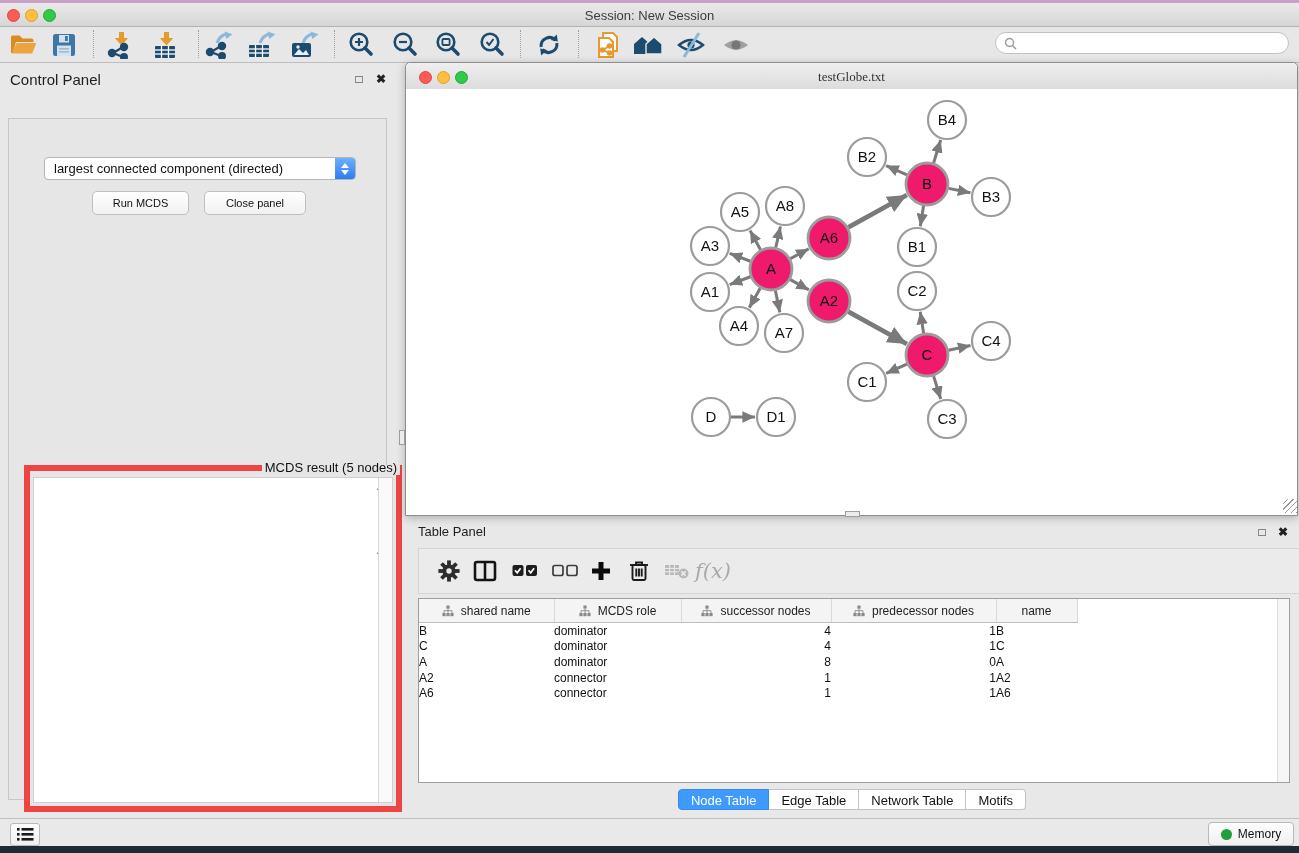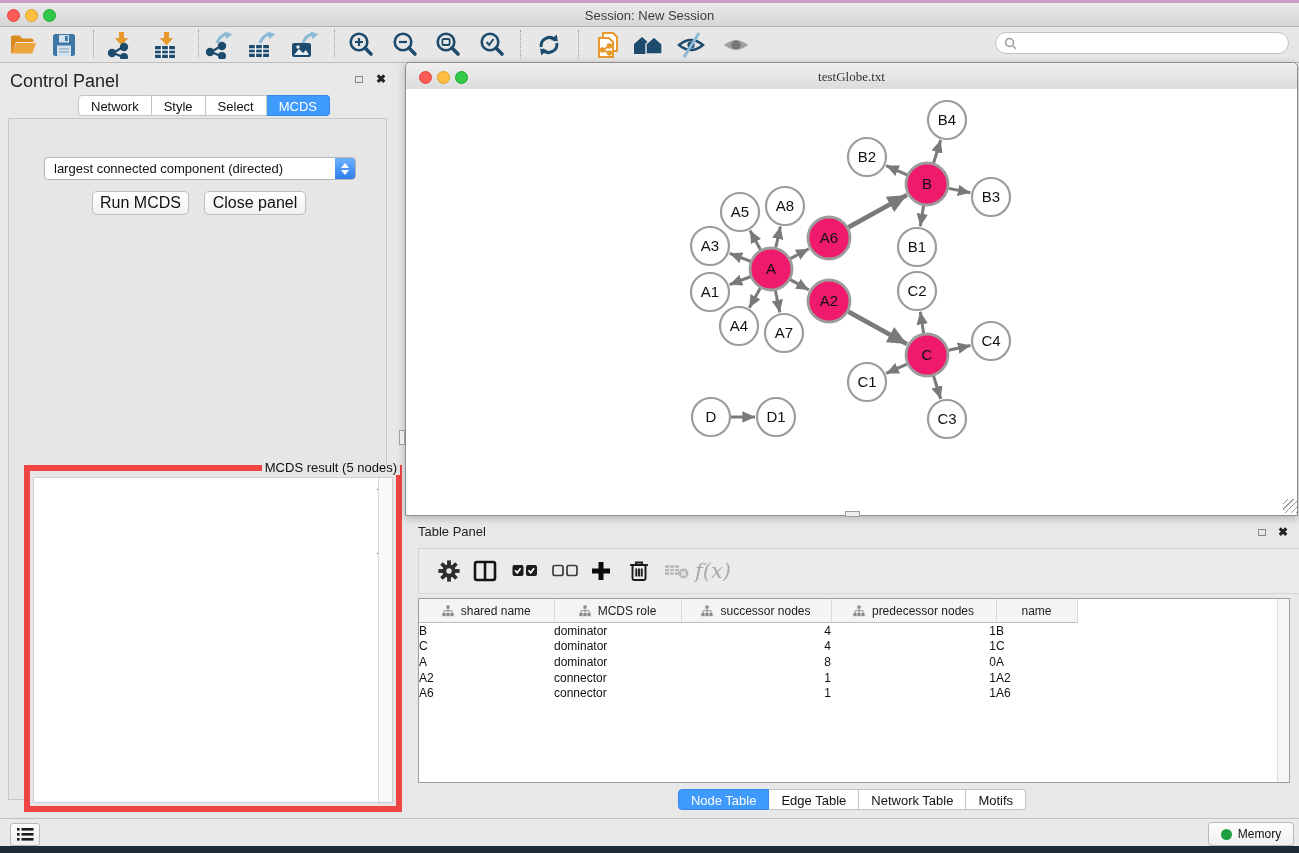--- a/index.html
+++ b/index.html
@@ -17,35 +17,35 @@
   .win-title{width:100%;text-align:center;top:5px;font-size:13px;color:#3c3c3c;}
 
   
   .toolbar{left:0;top:27px;width:1299px;height:35px;background:#e7e7e7;border-bottom:1px solid #bdbdbd;}
   .tbi{position:absolute;top:2px;width:38px;height:31px;display:flex;align-items:center;justify-content:center;cursor:default;}
   .tsep{position:absolute;top:3px;height:28px;border-left:1px dotted #9f9f9f;}
   .searchbox{position:absolute;left:995px;top:5px;width:294px;height:22px;background:#fff;border:1px solid #c2c2c2;border-radius:12px;display:flex;align-items:center;padding-left:8px;box-sizing:border-box;}
   .searchbox input{border:none;outline:none;font-size:12px;flex:1;background:transparent;margin-left:4px;font-family:"Liberation Sans",sans-serif;}
 
   
-  .cp-title{left:10px;top:71px;font-size:18px;color:#1e1e1e;}
+  .cp-title{left:10px;top:71px;font-size:15px;color:#1e1e1e;}
   .panel-ctl{top:72px;font-size:12px;color:#222;width:14px;text-align:center;cursor:default;}
   .seg{display:flex;}
   .seg .tab{background:#fff;border:1px solid #c3c3c3;border-left:none;padding:0 12px;font-size:13px;color:#111;height:21px;line-height:21px;box-sizing:border-box;cursor:default;}
   .seg .tab:first-child{border-left:1px solid #c3c3c3;border-radius:4px 0 0 4px;}
   .seg .tab:last-child{border-radius:0 4px 4px 0;}
   .seg .tab.active{background:#3e9afd;border-color:#3389ef;color:#fff;}
   .cp-tabs{left:78px;top:95px;}
   .cp-box{left:8px;top:118px;width:379px;height:682px;background:#e6e6e6;border:1px solid #c6c6c6;box-sizing:border-box;}
   .opt-label{left:8px;top:136px;width:379px;text-align:center;font-size:13px;color:#1a1a1a;}
   .dropdown{left:44px;top:157px;width:312px;height:23px;background:#fff;border:1px solid #b5b5b5;border-radius:4px;box-sizing:border-box;font-size:13px;color:#111;line-height:21px;padding-left:9px;cursor:default;}
   .stepper{position:absolute;right:0px;top:0px;width:20px;height:21px;background:linear-gradient(#6cb1fe,#2e7cf0);border-radius:0 3px 3px 0;display:flex;flex-direction:column;align-items:center;justify-content:center;gap:2px;}
   .chev-up{width:0;height:0;border-left:4px solid transparent;border-right:4px solid transparent;border-bottom:5px solid #fff;}
   .chev-dn{width:0;height:0;border-left:4px solid transparent;border-right:4px solid transparent;border-top:5px solid #fff;}
-  .mac-btn{position:absolute;background:linear-gradient(#ffffff,#f1f1f1);border:1px solid #bfbfbf;border-radius:5px;font-size:16px;color:#111;text-align:center;line-height:22px;height:24px;box-sizing:border-box;cursor:default;}
+  .mac-btn{position:absolute;background:linear-gradient(#ffffff,#f1f1f1);border:1px solid #bfbfbf;border-radius:5px;font-size:11px;color:#111;text-align:center;line-height:22px;height:24px;box-sizing:border-box;cursor:default;}
   fieldset.mcds{position:absolute;left:16px;top:452px;width:366px;height:340px;border:6px solid #ef4444;margin:8px;padding:0;background:#e6e6e6;text-align:right;}
   fieldset.mcds legend{font-size:13px;color:#111;margin-left:4px;padding:0 3px;}
   .mcds-list{position:absolute;left:3px;top:2px;right:3px;bottom:3px;background:#fff;border:1px solid #cfcfcf;}
   .mcds-scroll{position:absolute;right:0;top:0;bottom:0;width:13px;background:#fafafa;border-left:1px solid #d8d8d8;}
   .mcds-item{font-size:12px;color:#111;line-height:16px;padding-left:4px;}
 
   
   .net-win{left:405px;top:62px;width:893px;height:454px;background:#fff;border:1px solid #8e8e8e;border-radius:5px 5px 0 0;box-sizing:border-box;box-shadow:0 2px 8px rgba(0,0,0,0.25);}
   .net-titlebar{position:absolute;left:0;top:0;right:0;height:26px;background:linear-gradient(#efefef,#dcdcdc);border-bottom:1px solid #b0b0b0;border-radius:5px 5px 0 0;font-family:Liberation Serif, serif;}
   .net-title{position:absolute;width:100%;text-align:center;top:6px;font-size:13px;color:#333;}
@@ -247,26 +247,20 @@
           <circle cx="5.5" cy="5.5" r="4" stroke="#9a9a9a" stroke-width="1.4" fill="none"></circle>
           <line x1="8.5" y1="8.5" x2="12" y2="12" stroke="#9a9a9a" stroke-width="1.4"></line>
         </svg>
       <input type="text" placeholder="" style="">
     </div>
   </div>
 
   <div class="abs cp-title">Control Panel</div>
   <div class="abs panel-ctl" style="left:352px">□</div>
   <div class="abs panel-ctl" style="left:374px;font-weight:bold">✖</div>
-  <div class="abs seg cp-tabs">
-      <span class="tab">Network</span>
-      <span class="tab">Style</span>
-      <span class="tab">Select</span>
-      <span class="tab active">MCDS</span>
-    </div>
   <div class="abs cp-box"></div>
   <div class="abs dropdown">
     <span>largest connected component (directed)</span>
     <span class="stepper">
         <span class="chev-up"></span>
         <span class="chev-dn"></span>
       </span>
   </div>
   <div class="mac-btn" style="left:92px;top:191px;width:97px">Run MCDS</div>
   <div class="mac-btn" style="left:204px;top:191px;width:102px">Close panel</div>

